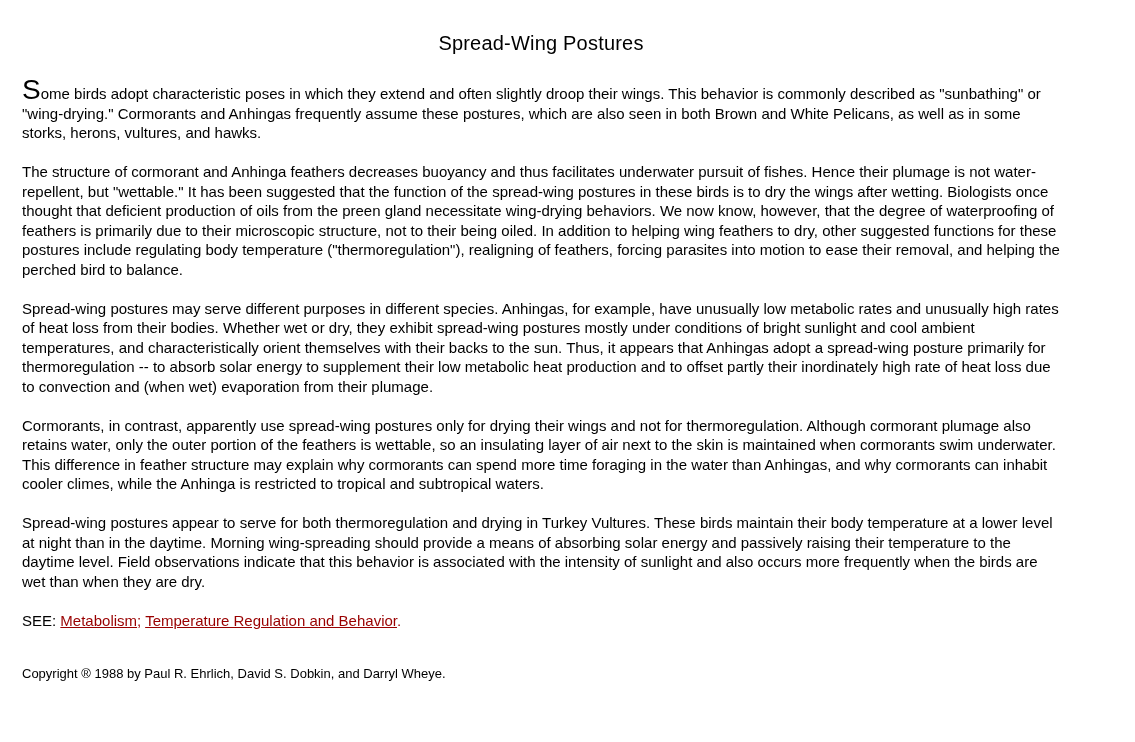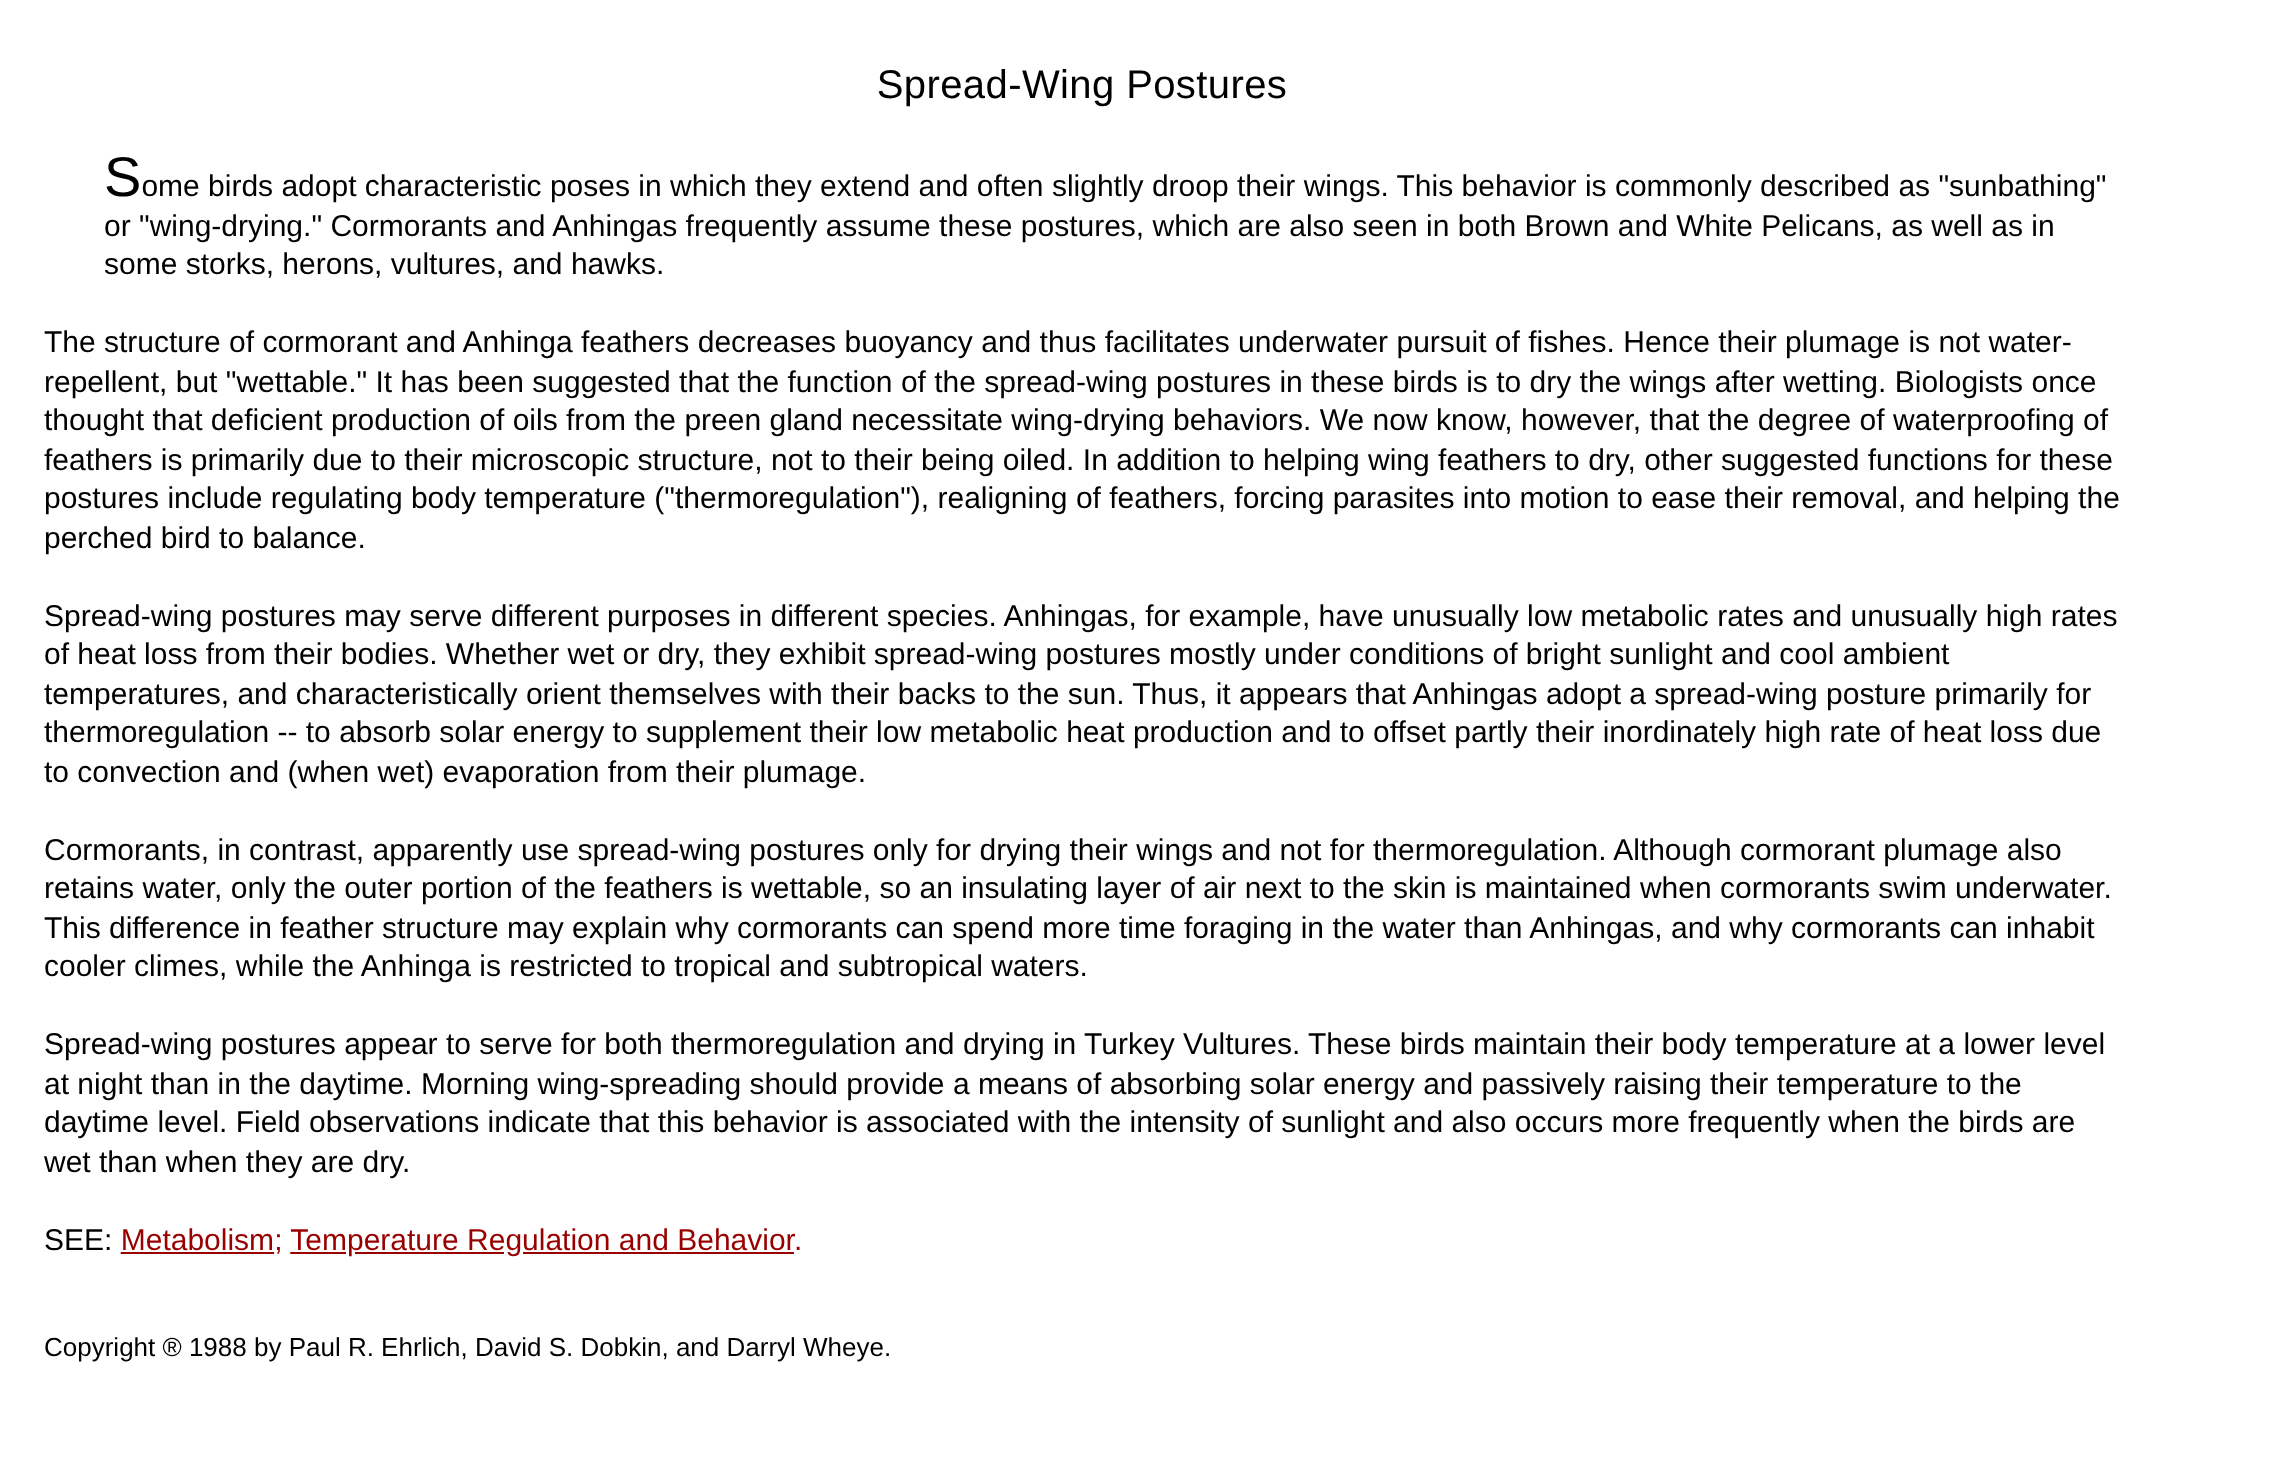--- a/index.html
+++ b/index.html
@@ -27,21 +27,20 @@
     font-weight: 400;
     line-height: 24px;
     text-align: center;
     letter-spacing: 0.2px;
   }
   p.body {
     margin: 19.5px 0 0 0;
   }
   p.lead {
     margin-top: 29px;
-    margin-left: 30px;
   }
   .initial {
     font-size: 28px;
     line-height: 0;
   }
   .link {
     color: var(--link, #990000);
     text-decoration: underline;
     cursor: pointer;
   }

